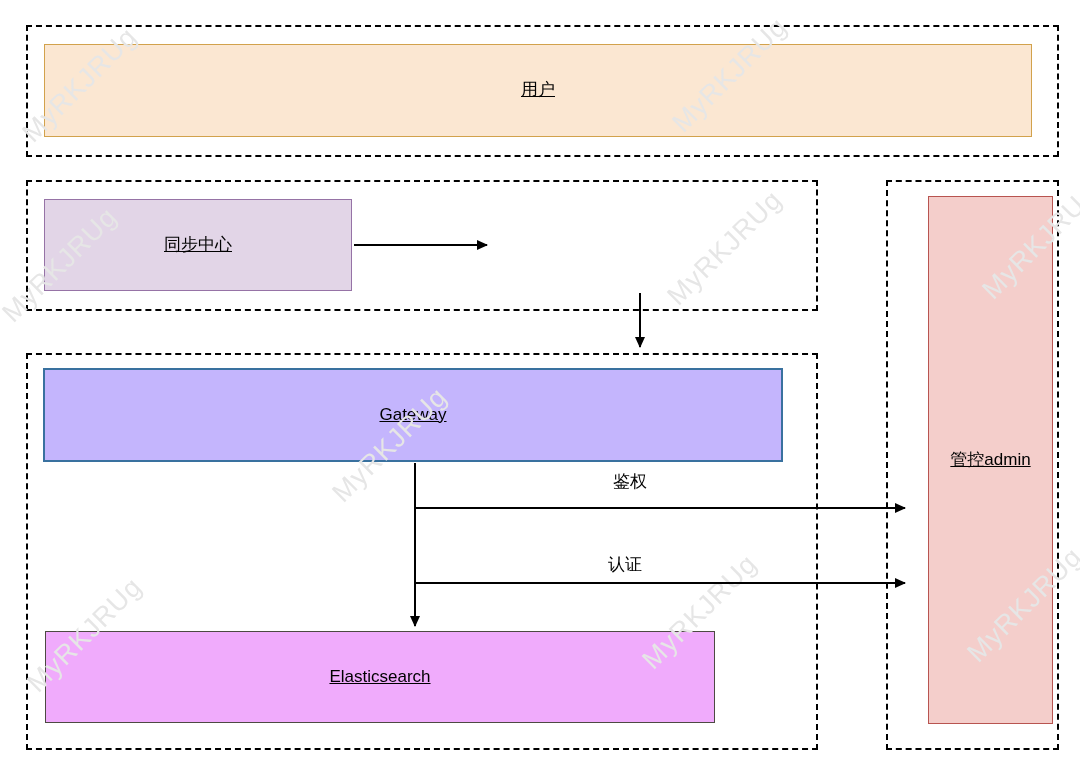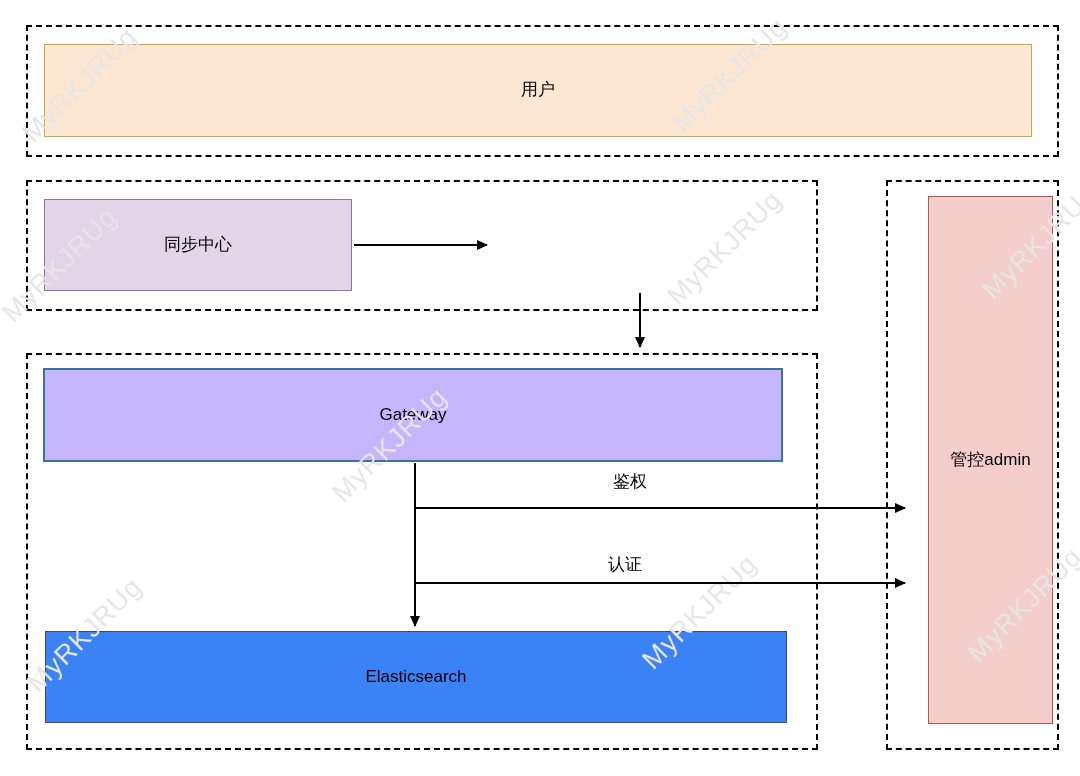--- a/index.html
+++ b/index.html
@@ -3,21 +3,21 @@
 <meta charset="utf-8">
 <style>
   html,body{margin:0;padding:0;background:#ffffff;}
   .canvas{
     position:relative;width:1080px;height:776px;background:#ffffff;overflow:hidden;
     font-family:"Liberation Sans","DejaVu Sans",sans-serif;color:#000;
   }
   .container{position:absolute;border:2px dashed #000000;background:transparent;z-index:0;}
   .node{
     position:absolute;border:1.5px solid #000;display:flex;align-items:center;justify-content:center;
-    font-size:17px;line-height:1.2;text-align:center;z-index:1;box-sizing:border-box;
+    font-size:17px;line-height:1.2;text-align:center;z-index:1;box-sizing:border-box;text-decoration:underline;
   }
   .node.gateway{border-width:2px;}
   .wm{
     position:absolute;transform:translate(-50%,-50%) rotate(-45deg);
     font-size:27px;letter-spacing:1px;color:#e6e6e6;white-space:nowrap;z-index:2;
     user-select:none;
   }
   .wires{position:absolute;left:0;top:0;z-index:3;pointer-events:none;}
   .edge-label{
     position:absolute;transform:translate(-50%,-50%);font-size:17px;z-index:4;white-space:nowrap;
@@ -39,21 +39,21 @@
 
   <div class="node" style="left: 44px; top: 199px; width: 308px; height: 92px; background: rgb(226, 213, 231); border-color: rgb(150, 115, 166); justify-content: center;">
     <span>同步中心</span>
   </div>
 
 
   <div class="node gateway" style="left: 43px; top: 368px; width: 740px; height: 94px; background: #c4b5fd; border-color: rgb(57, 113, 159);">
     <span>Gateway</span>
   </div>
 
-  <div class="node" style="left: 45px; top: 631px; width: 742px; height: 92px; background: #3b82f6; border-color: rgb(77, 74, 67); justify-content: center;">
+  <div class="node" style="left: 45px; top: 631px; width: 670px; height: 92px; background: #f0abfc; border-color: rgb(77, 74, 67); justify-content: center;">
     <span>Elasticsearch</span>
   </div>
 
   <div class="node" style="left: 908px; top: 196px; width: 125px; height: 528px; background: rgb(244, 206, 203); border-color: rgb(184, 84, 80); margin-left: 20px;">
     <span>管控admin</span>
   </div>
 
   <span class="wm" style="left:80px;top:85px;">MyRKJRUg</span>
   <span class="wm" style="left:730px;top:75px;">MyRKJRUg</span>
   <span class="wm" style="left:60px;top:265px;">MyRKJRUg</span>

